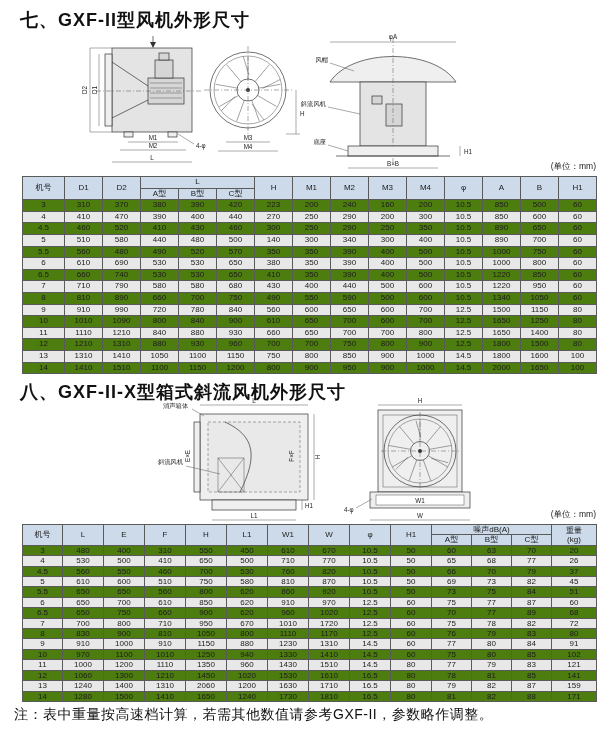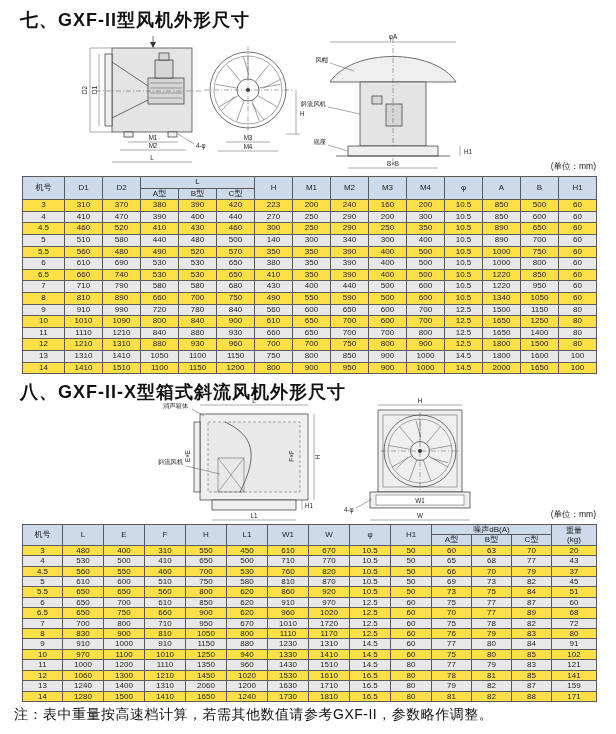--- a/index.html
+++ b/index.html
@@ -18,21 +18,21 @@
   .draw2{top:396px;}
   svg text{font-family:"Liberation Sans","DejaVu Sans",sans-serif;font-size:6.5px;fill:#222;}
   svg .dimtxt{font-size:6.3px;}
   svg .cn{font-size:6.3px;}
   .ln{stroke:#333;stroke-width:0.7;fill:none;}
   .thin{stroke:#555;stroke-width:0.5;fill:none;}
   .dash{stroke:#555;stroke-width:0.5;fill:none;stroke-dasharray:5 2 1 2;}
   .shade{fill:#e4e4e4;stroke:#333;stroke-width:0.7;}
   .shade2{fill:#efefef;stroke:#333;stroke-width:0.7;}
   .mech{fill:#d6d6d6;stroke:#333;stroke-width:0.7;}
-  table.tbl{position:absolute;left:22px;border-collapse:collapse;table-layout:fixed;background:#fde047;border:1.5px solid #333;}
+  table.tbl{position:absolute;left:22px;border-collapse:collapse;table-layout:fixed;background:#4d7c0f;border:1.5px solid #333;}
   .tbl th,.tbl td{border:1px solid #5a5a5a;text-align:center;vertical-align:middle;
       font-size:8px;font-weight:normal;padding:0;white-space:nowrap;overflow:hidden;color:#1c1c1c;}
   .tbl thead th{background:#ccdaea;}
   .tbl tr.alt td{background:#e8e8e8;}
   .tbl1{top:176px;width:574px;}
   .tbl1 th,.tbl1 td{height:10.6px;line-height:10.6px;}
   .tbl2{top:524px;width:574px;}
   .tbl2 th,.tbl2 td{height:9.4px;line-height:9.4px;}
   .wt div{line-height:9.4px;}
   .note{position:absolute;left:14px;top:706px;font-size:14px;color:#111;letter-spacing:0.5px;}
@@ -564,21 +564,21 @@
         <td>410</td>
         <td>650</td>
         <td>500</td>
         <td>710</td>
         <td>770</td>
         <td>10.5</td>
         <td>50</td>
         <td>65</td>
         <td>68</td>
         <td>77</td>
-        <td>43</td>
+        <td>26</td>
       </tr>
       <tr>
         <td>4.5</td>
         <td>560</td>
         <td>550</td>
         <td>460</td>
         <td>700</td>
         <td>530</td>
         <td>760</td>
         <td>820</td>

